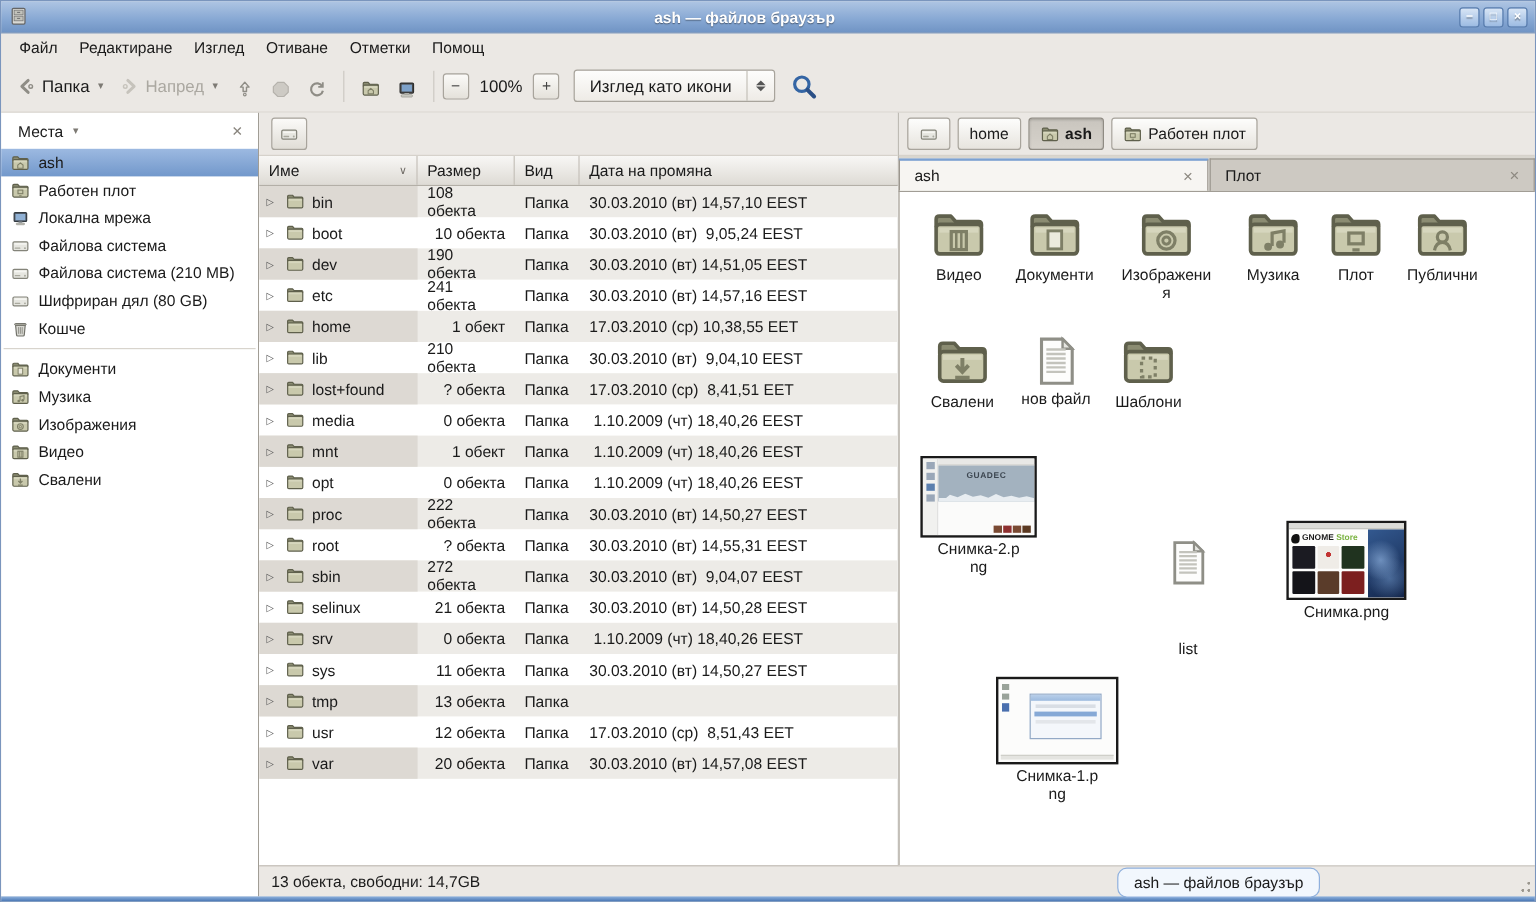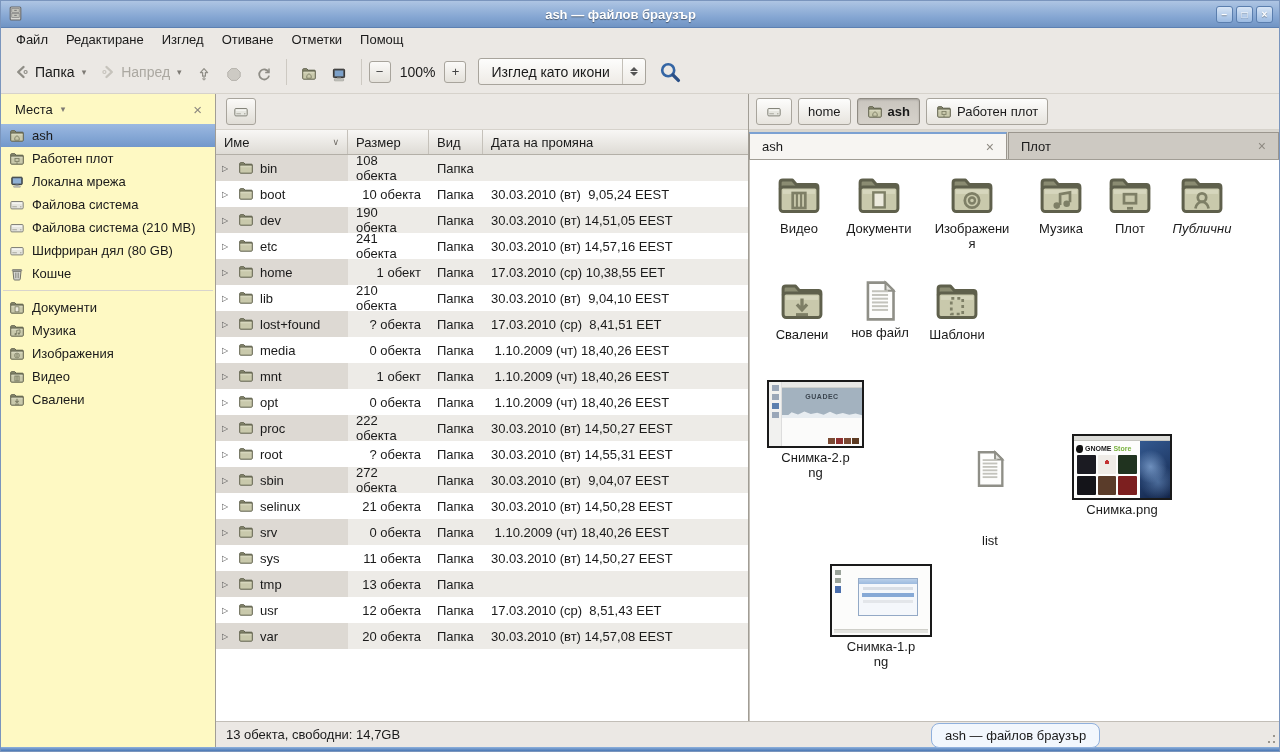--- a/index.html
+++ b/index.html
@@ -25,21 +25,21 @@
 .mini-sq{width:22px;height:22px;border:1px solid #a8a49c;border-radius:3px;background:linear-gradient(#fbfaf8,#e4e1da);display:flex;align-items:center;justify-content:center;font-size:13px;color:#444}
 .zoom-label{padding:0 9px;font-size:14px}
 .combo{display:flex;align-items:center;height:27px;margin-left:12px;border:1px solid #a8a49c;border-radius:3px;background:linear-gradient(#fdfdfc,#eeebe6)}
 .combo .cv{padding:0 12px;font-size:14px;min-width:140px}
 .combo .spin{display:flex;flex-direction:column;align-items:center;justify-content:center;gap:1px;padding:0 7px;border-left:1px solid #c4c0b8;height:100%}
 .tri-up{width:0;height:0;border-left:4px solid transparent;border-right:4px solid transparent;border-bottom:4px solid #555}
 .tri-dn{width:0;height:0;border-left:4px solid transparent;border-right:4px solid transparent;border-top:4px solid #555}
 .search-btn{margin-left:12px;display:flex;align-items:center}
 
 .content{flex:1;display:flex;min-height:0}
-.sidebar{flex:0 0 215px;background:#fef9c3;border-right:1px solid #a19d95;display:flex;flex-direction:column}
+.sidebar{flex:0 0 215px;background:#ffffff;border-right:1px solid #a19d95;display:flex;flex-direction:column}
 .sidebar-header{height:30px;display:flex;align-items:center;padding:0 8px}
 .sb-title{display:flex;align-items:center;gap:6px;flex:1;padding:3px 6px}
 .sb-close{color:#8a867f;font-size:15px;padding:0 5px}
 .sb-item{height:23px;display:flex;align-items:center;gap:7px;padding:0 4px 0 8px}
 .sb-item.sel{background:linear-gradient(#9cb9e1,#7298cb)}
 .sb-sep{height:1px;background:#d8d4cd;margin:5px 2px}
 .ic16{width:16px;height:16px;flex:0 0 16px;display:inline-flex}
 
 .right-wrap{flex:1;display:flex;flex-direction:column;min-width:0}
 .panes{flex:1;display:flex;min-height:0}
@@ -433,20 +433,21 @@
                     <svg width="16" height="16" viewBox="0 0 16 16">
                       <path d="M1.7 5.6V3.6q0-.9.9-.9h3.2l1.3 1.5h6.4q.8 0 .8.8v.6z" fill="#8b8c72" stroke="#5f604c" stroke-width="1" stroke-linejoin="round"></path>
                       <rect x="1.7" y="5" width="12.6" height="8.2" rx="1" fill="#c9c9ac" stroke="#5f604c" stroke-width="1"></rect>
                       <rect x="2.6" y="5.9" width="10.8" height="1.4" fill="#dadac2" opacity=".8"></rect>
                     </svg>
                   </span>
                   <span class="fname">bin</span>
                 </span>
                 <span class="cell c-size">108 обекта</span>
                 <span class="cell c-kind">Папка</span>
+                <span class="cell c-date">30.03.2010 (вт) 14,57,10 EEST</span>
               </div>
               <div class="row">
                 <span class="cell c-name">
                   <span class="expander">▷</span>
                   <span class="ic16">
                     <svg width="16" height="16" viewBox="0 0 16 16">
                       <path d="M1.7 5.6V3.6q0-.9.9-.9h3.2l1.3 1.5h6.4q.8 0 .8.8v.6z" fill="#8b8c72" stroke="#5f604c" stroke-width="1" stroke-linejoin="round"></path>
                       <rect x="1.7" y="5" width="12.6" height="8.2" rx="1" fill="#c9c9ac" stroke="#5f604c" stroke-width="1"></rect>
                       <rect x="2.6" y="5.9" width="10.8" height="1.4" fill="#dadac2" opacity=".8"></rect>
                     </svg>
@@ -835,21 +836,21 @@
                     <svg width="48" height="48" viewBox="0 0 16 16">
                       <path d="M1.7 5.6V3.6q0-.9.9-.9h3.2l1.3 1.5h6.4q.8 0 .8.8v.6z" fill="#8b8c72" stroke="#5f604c" stroke-width="1" stroke-linejoin="round"></path>
                       <rect x="1.7" y="5" width="12.6" height="8.2" rx="1" fill="#c9c9ac" stroke="#5f604c" stroke-width="1"></rect>
                       <rect x="2.6" y="5.9" width="10.8" height="1.4" fill="#dadac2" opacity=".8"></rect>
                       <rect x="6" y="7.4" width="4" height="3" fill="none" stroke="#7e7f66" stroke-width=".9"></rect>
                       <path d="M7 12.1h2" stroke="#7e7f66" stroke-width=".9"></path>
                     </svg>
                   </span>
                   <div class="glabel">Плот</div>
                 </div>
-                <div class="gitem" style="min-width: 82px; font-style: italic;">
+                <div class="gitem" style="min-width: 82px;">
                   <span>
                     <svg width="48" height="48" viewBox="0 0 16 16">
                       <path d="M1.7 5.6V3.6q0-.9.9-.9h3.2l1.3 1.5h6.4q.8 0 .8.8v.6z" fill="#8b8c72" stroke="#5f604c" stroke-width="1" stroke-linejoin="round"></path>
                       <rect x="1.7" y="5" width="12.6" height="8.2" rx="1" fill="#c9c9ac" stroke="#5f604c" stroke-width="1"></rect>
                       <rect x="2.6" y="5.9" width="10.8" height="1.4" fill="#dadac2" opacity=".8"></rect>
                       <circle cx="8" cy="8.5" r="1.4" fill="none" stroke="#7e7f66" stroke-width=".9"></circle>
                       <path d="M5.8 12.2c.3-1.5 1.2-2.2 2.2-2.2s1.9.7 2.2 2.2" fill="none" stroke="#7e7f66" stroke-width=".9"></path>
                     </svg>
                   </span>
                   <div class="glabel">Публични</div>

